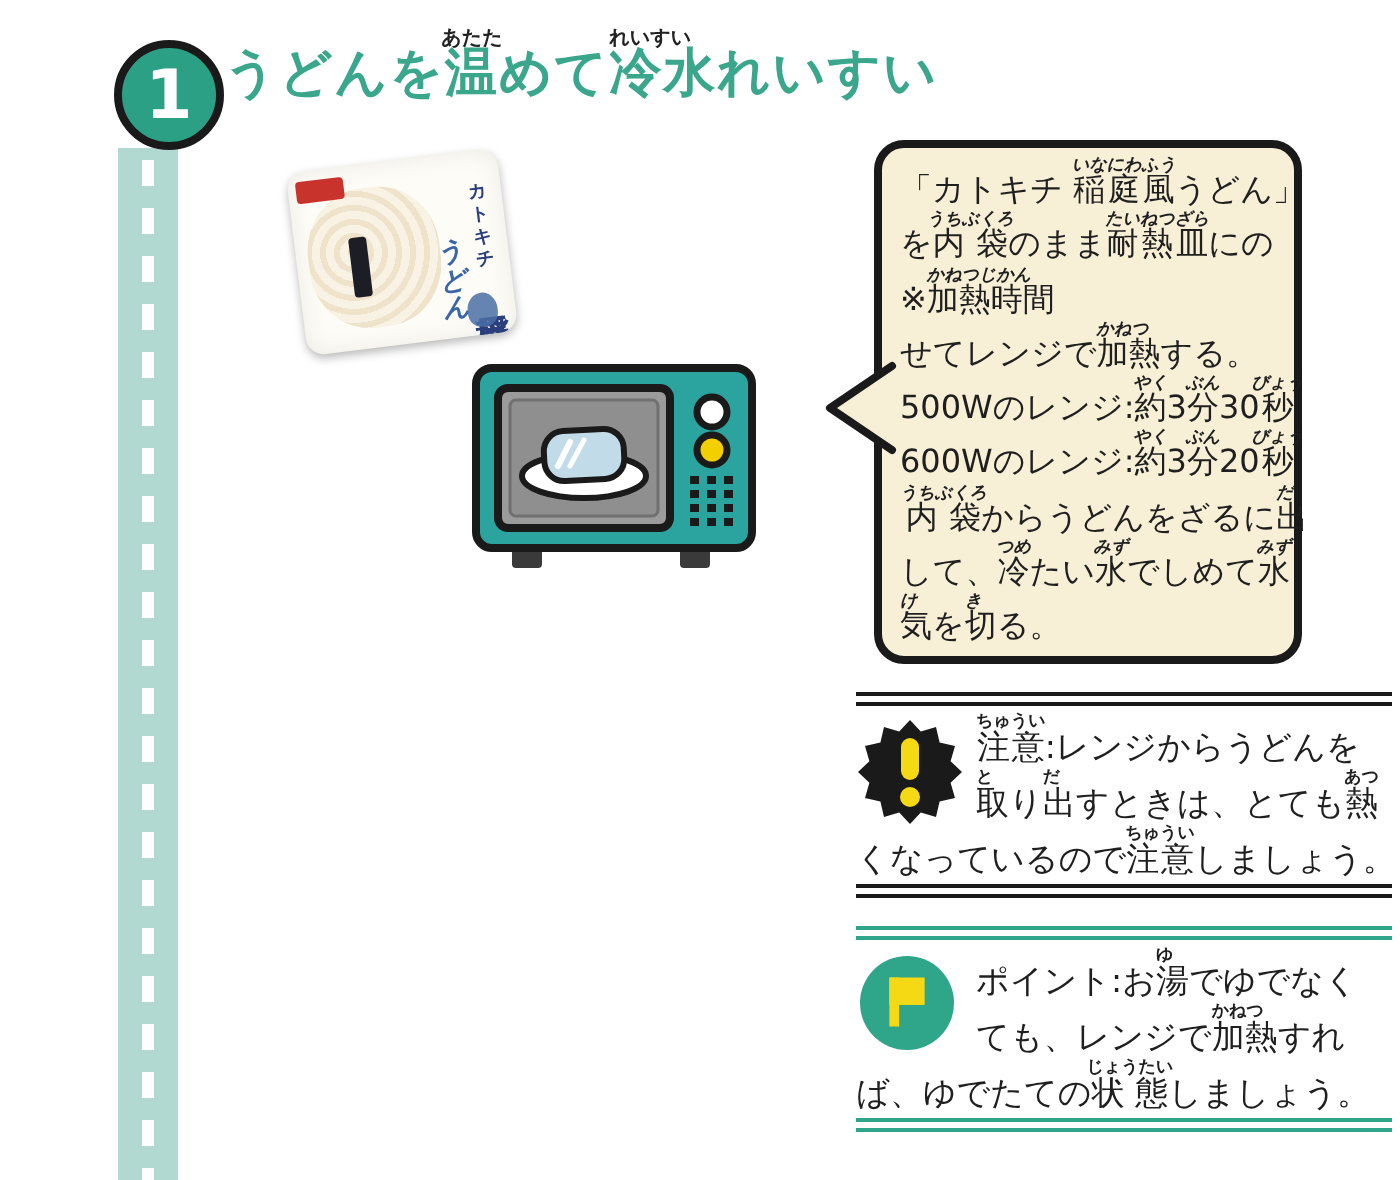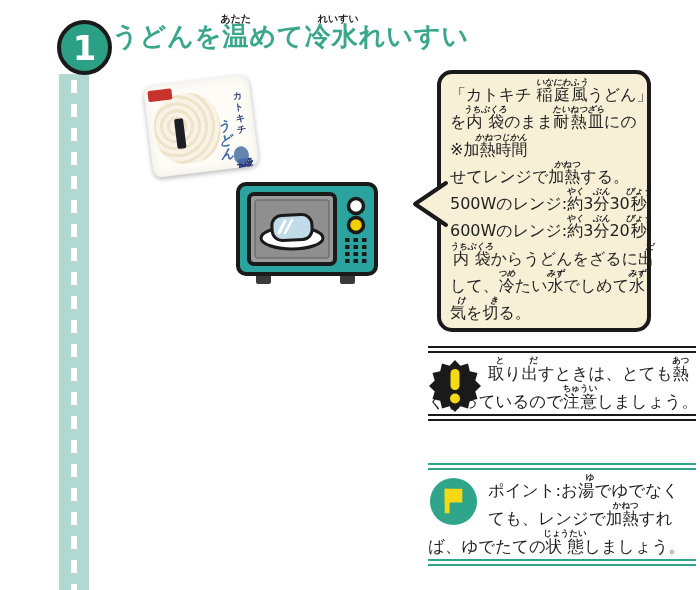--- a/index.html
+++ b/index.html
@@ -26,21 +26,21 @@
   .step-circle span { color:#ffffff; font-size:34px; font-weight:bold; line-height:1; }
 
   
   .title {
     position:absolute; left:112px; top:14px; margin:0;
     font-size:26px; font-weight:bold; letter-spacing:1px; color:#3aa78c;
     line-height:1.15; white-space:nowrap;
   }
   .title rt { font-size:10px; color:#222222; font-weight:bold; letter-spacing:0; }
   ruby { ruby-position:over; }
-  rt { text-align:right; }
+  rt { text-align:left; }
 
   
   .package {
     position:absolute; left:148px; top:80px; width:106px; height:92px;
     transform:rotate(-7deg); background:#fdfcf6; border-radius:9px;
     box-shadow:0 2px 5px rgba(0,0,0,.28), inset 0 0 12px rgba(0,0,0,.07);
     overflow:hidden;
   }
   .pkg-noodles {
     position:absolute; left:6px; top:12px; right:34px; bottom:10px;
@@ -152,20 +152,21 @@
   </div>
 
   <div class="note note-caution">
     <div class="rule"></div>
     <div class="note-body">
       <svg class="note-icon" width="52" height="52" viewBox="0 0 52 52">
         <polygon fill="#1a1a1a" points="26,0 31.4,5.7 39,3.5 40.8,11.2 48.5,13 46.3,20.6 52,26 46.3,31.4 48.5,39 40.8,40.8 39,48.5 31.4,46.3 26,52 20.6,46.3 13,48.5 11.2,40.8 3.5,39 5.7,31.4 0,26 5.7,20.6 3.5,13 11.2,11.2 13,3.5 20.6,5.7"></polygon>
         <rect x="21.5" y="9" width="9" height="21" rx="4.5" fill="#f5d915"></rect>
         <circle cx="26" cy="38.5" r="5" fill="#f5d915"></circle>
       </svg>
+      <div class="note-line indent"><ruby><span>注意</span><rt>ちゅうい</rt></ruby><span>:レンジからうどんを</span></div>
       <div class="note-line indent"><ruby><span>取</span><rt>と</rt></ruby><span>り</span><ruby><span>出</span><rt>だ</rt></ruby><span>すときは、とても</span><ruby><span>熱</span><rt>あつ</rt></ruby></div>
       <div class="note-line"><span>くなっているので</span><ruby><span>注意</span><rt>ちゅうい</rt></ruby><span>しましょう。</span></div>
     </div>
     <div class="rule"></div>
   </div>
 
   <div class="note note-point">
     <div class="rule rule-teal"></div>
     <div class="note-body">
       <svg class="note-icon" width="49" height="49" viewBox="0 0 50 50">

